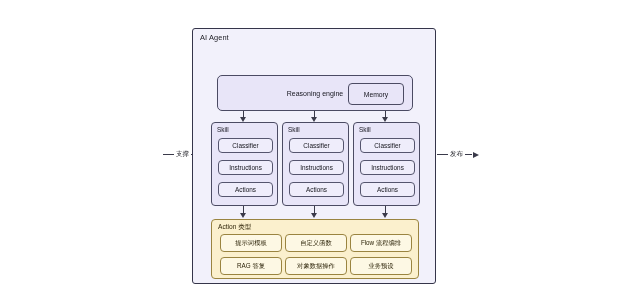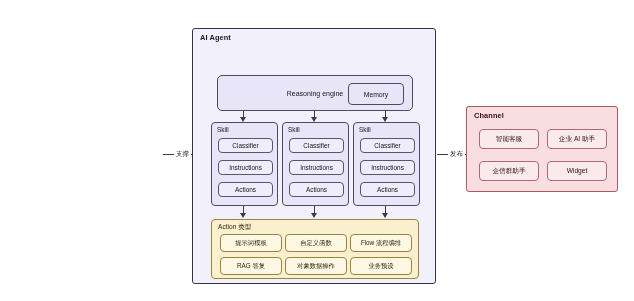--- a/index.html
+++ b/index.html
@@ -25,21 +25,21 @@
     position: absolute;
     box-sizing: border-box;
     border: 1.2px solid #3a3a4a;
     border-radius: 3px;
   }
   .panel-title {
     position: absolute;
     top: 4px;
     left: 7px;
     font-size: 7.4px;
-    font-weight: bold;
+    font-weight: normal;
     color: #1b1b22;
     letter-spacing: .1px;
     white-space: nowrap;
   }
 
   
   .cell {
     position: absolute;
     box-sizing: border-box;
     border: 1px solid #4a4a58;
@@ -280,23 +280,14 @@
     </div>
   </div>
 
   <div class="conn" style="left:437px; top:150px;">
     <div class="conn-line"></div>
     <div class="conn-label">发布</div>
     <div class="conn-shaft"></div>
     <div class="conn-arrow"></div>
   </div>
 
-  <div class="panel" id="channel-panel">
-    <div class="panel-title">Channel</div>
-
-    <div class="cell channel-cell" style="left:12px; top:22px; width:60px; height:20px;">智能客服</div>
-    <div class="cell channel-cell" style="left:80px; top:22px; width:60px; height:20px;">企业 AI 助手</div>
-
-    <div class="cell channel-cell" style="left:12px; top:54px; width:60px; height:20px;">企信群助手</div>
-    <div class="cell channel-cell" style="left:80px; top:54px; width:60px; height:20px;">Widget</div>
-  </div>
 
 </div>
 
 </body></html>

